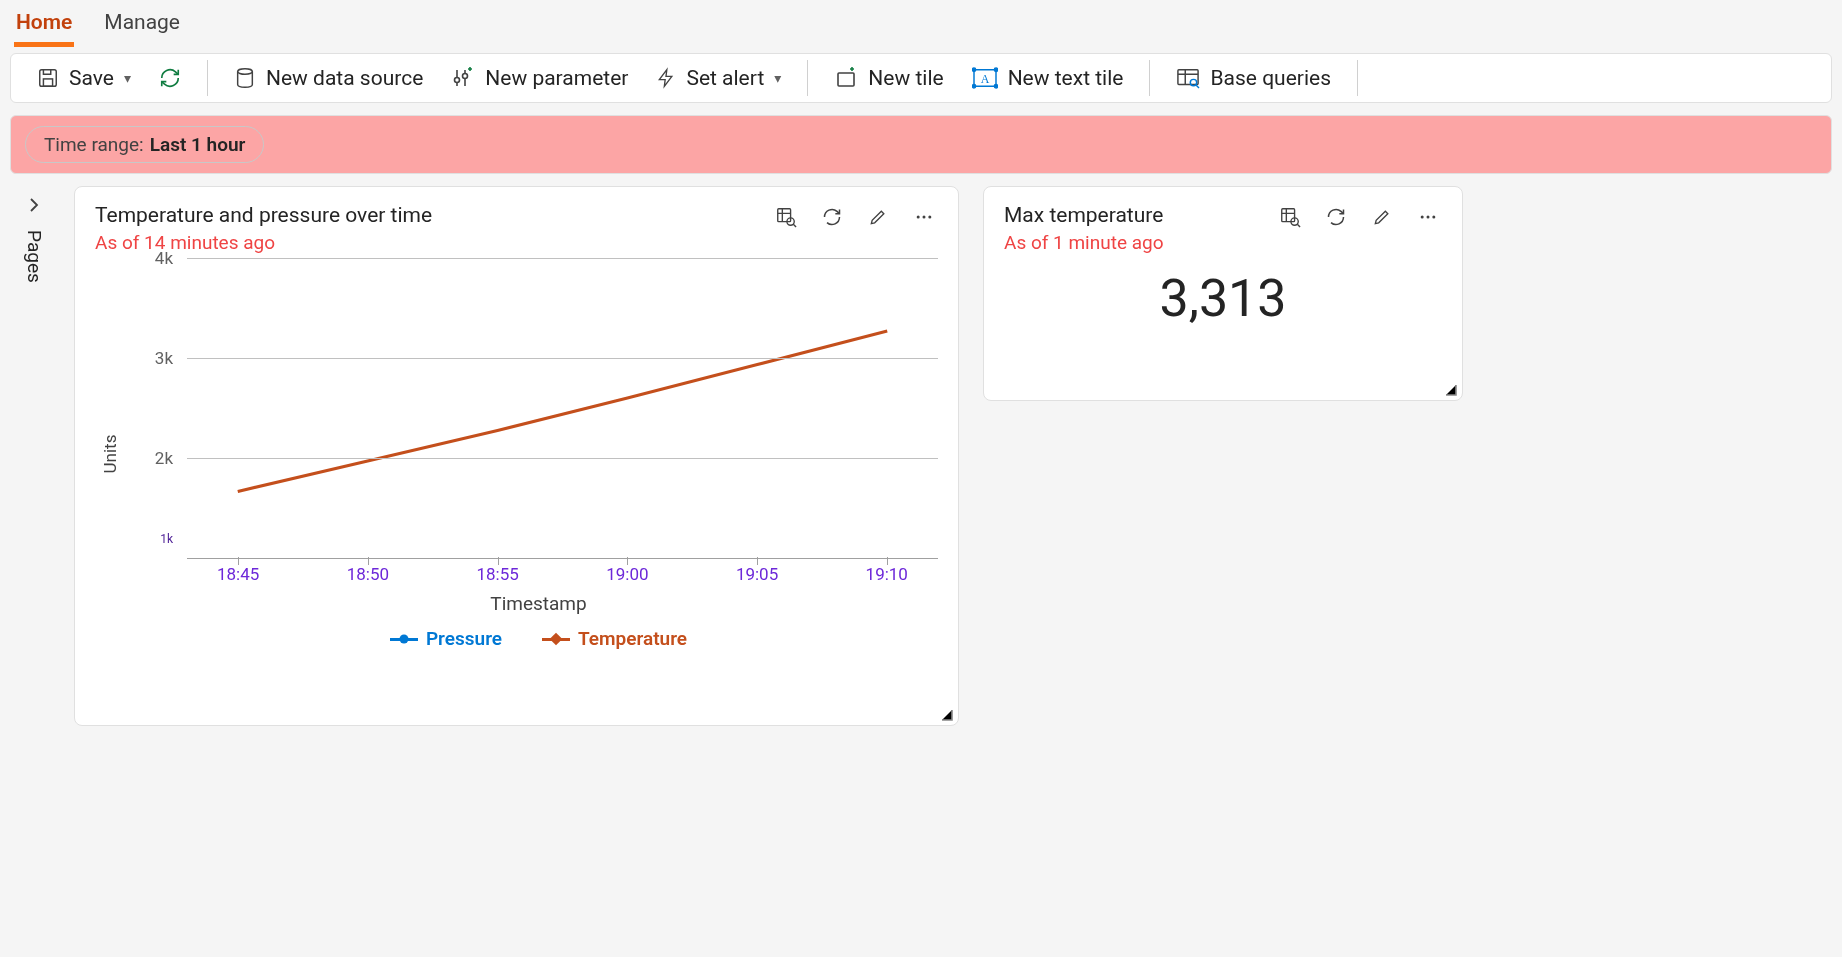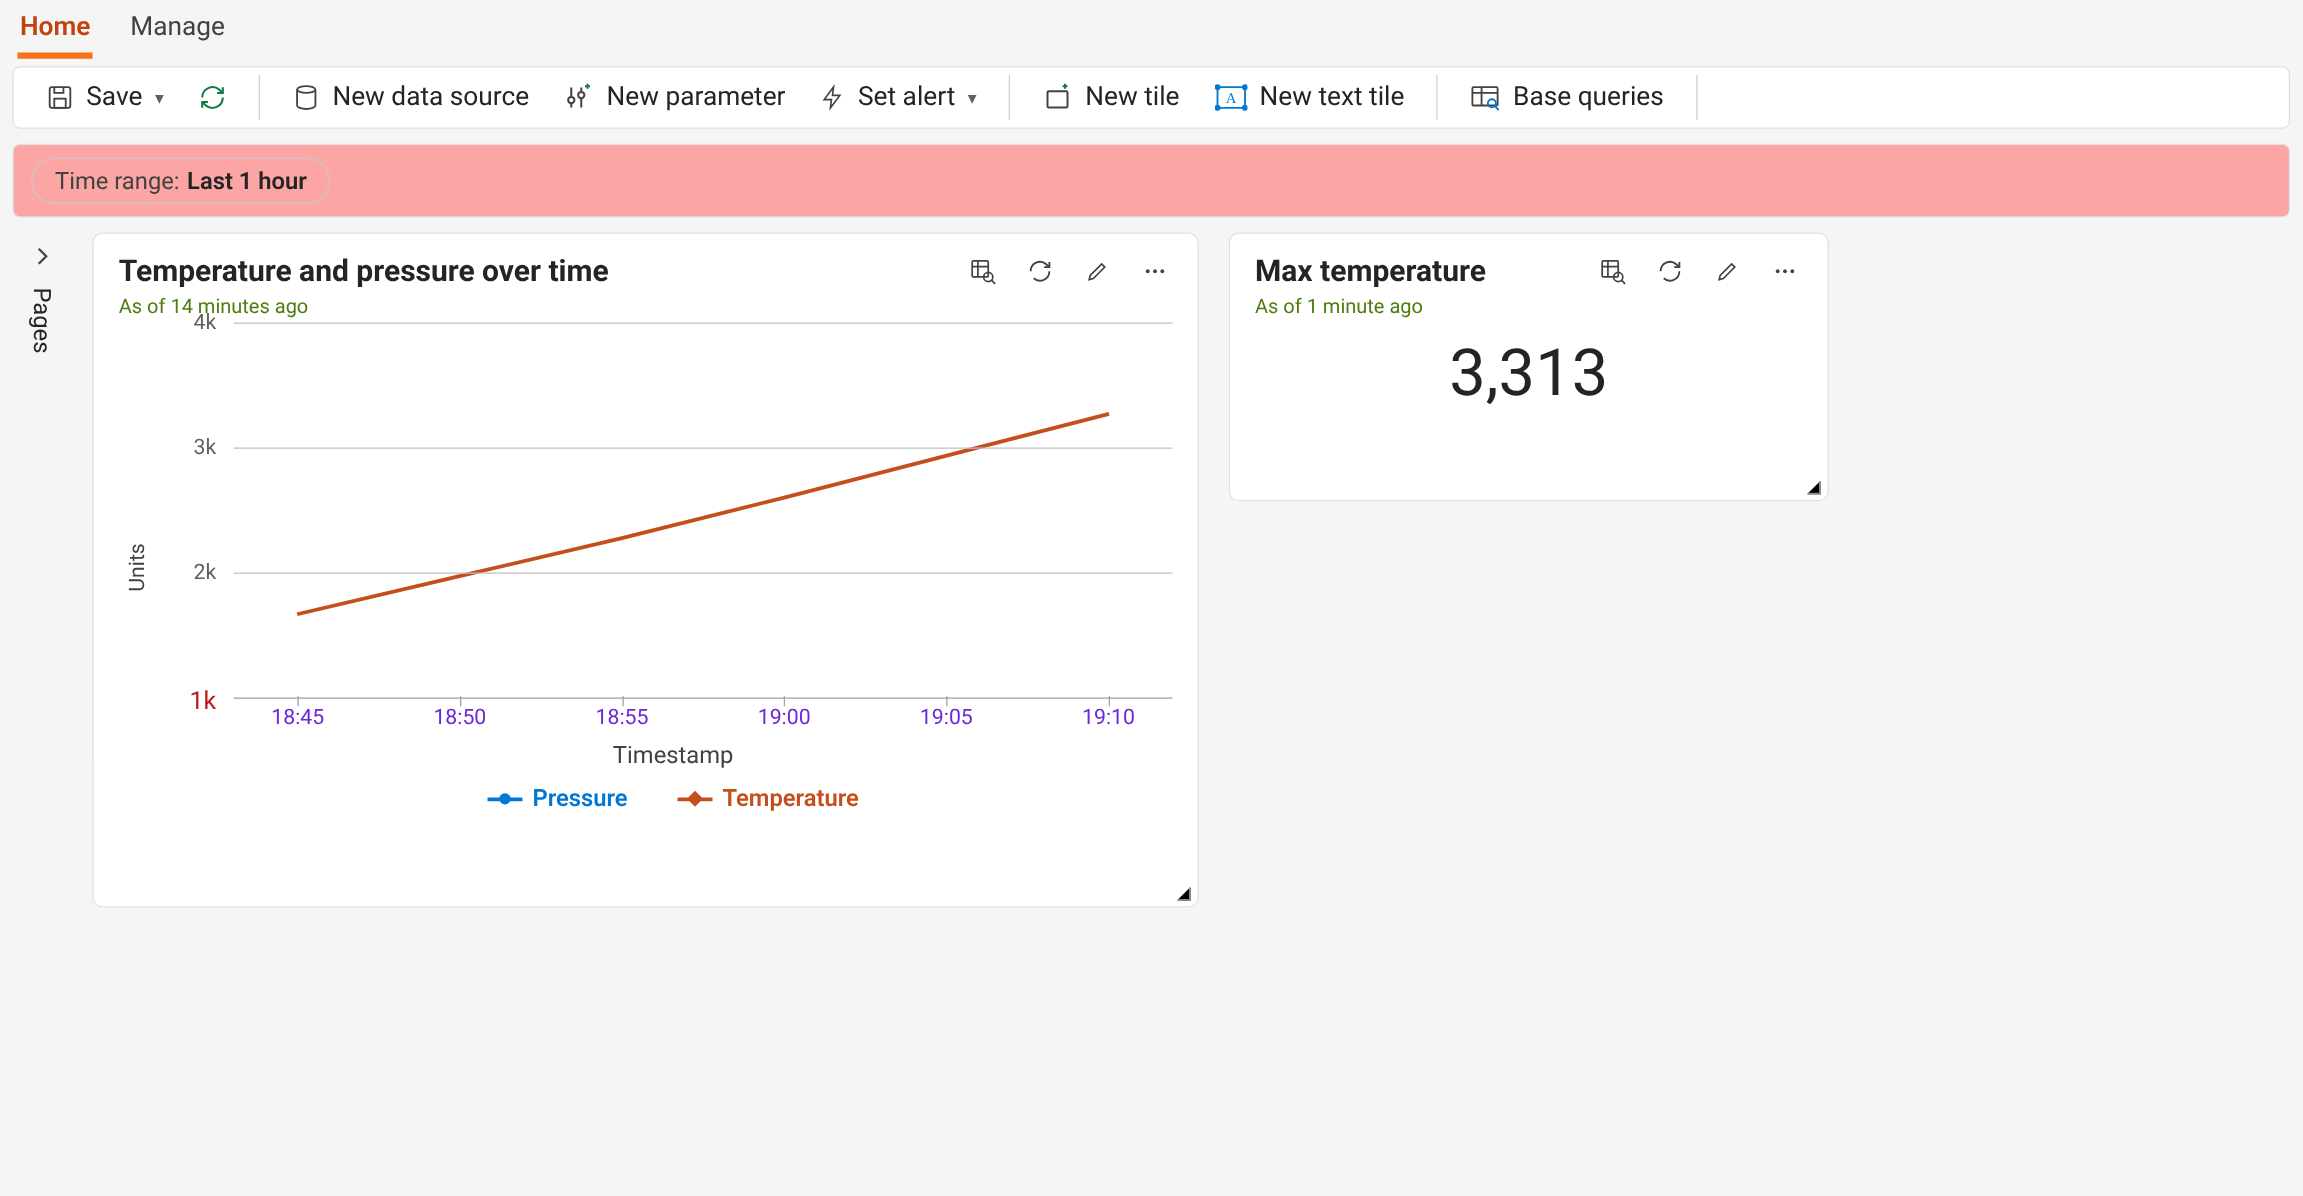--- a/index.html
+++ b/index.html
@@ -118,22 +118,22 @@
     padding:16px 20px 20px 20px;
     position:relative;
   }
   .tile-lg { width:885px; height:540px; }
   .tile-sm { width:480px; height:215px; }
   .tile-header {
     display:flex;
     justify-content:space-between;
     align-items:flex-start;
   }
-  .tile-title { font-size:24px; font-weight:700; color:#242424; }
-  .tile-sub { font-size:16px; color:#4d7c0f; margin-top:4px; }
+  .tile-title { font-size:21px; font-weight:400; color:#242424; }
+  .tile-sub { font-size:19px; color:#ef4444; margin-top:4px; }
   .tile-actions { display:flex; gap:18px; align-items:center; }
   .tile-action {
     width:28px; height:28px;
     display:inline-flex; align-items:center; justify-content:center;
     color:#424242; cursor:pointer;
     border-radius:4px;
   }
   .resize-handle {
     position:absolute;
     right:4px; bottom:4px;
@@ -368,21 +368,21 @@
             <svg class="chart-line" id="chart-svg" viewBox="0 0 740 300" preserveAspectRatio="none">
                 <path d="M50,230 L178,200 L306,170 L434,138 L562,105 L690,72" stroke="#c44f1c" stroke-width="3" fill="none"></path>
               </svg>
           <div class="gridline" style="top: 0px;"></div>
               <div style="position: absolute; left: -14px; top: -10px; transform: translateX(-100%); font-size: 17px; color: rgb(97, 97, 97);">4k</div>
               <div class="gridline" style="top: 100px;"></div>
               <div style="position: absolute; left: -14px; top: 90px; transform: translateX(-100%); font-size: 17px; color: rgb(97, 97, 97);">3k</div>
               <div class="gridline" style="top: 200px;"></div>
               <div style="position: absolute; left: -14px; top: 190px; transform: translateX(-100%); font-size: 17px; color: rgb(97, 97, 97);">2k</div>
               <div class="xaxis" style="top: 300px;"></div>
-              <div style="position: absolute; left: -14px; top: 290px; transform: translateX(-100%); font-size: 20px; color: #b91c1c;">1k</div>
+              <div style="position: absolute; left: -14px; top: 274px; transform: translateX(-100%); font-size: 12px; color: #4c1d95;">1k</div>
               <div style="position: absolute; top: 299px; left: 6.75676%; width: 1px; height: 8px; background: rgb(160, 160, 160);"></div>
               <div style="position: absolute; top: 299px; left: 24.0541%; width: 1px; height: 8px; background: rgb(160, 160, 160);"></div>
               <div style="position: absolute; top: 299px; left: 41.3514%; width: 1px; height: 8px; background: rgb(160, 160, 160);"></div>
               <div style="position: absolute; top: 299px; left: 58.6486%; width: 1px; height: 8px; background: rgb(160, 160, 160);"></div>
               <div style="position: absolute; top: 299px; left: 75.9459%; width: 1px; height: 8px; background: rgb(160, 160, 160);"></div>
               <div style="position: absolute; top: 299px; left: 93.2432%; width: 1px; height: 8px; background: rgb(160, 160, 160);"></div>
             </div>
           <div class="xticks" id="xticks">
               <div>18:45</div>
               <div>18:50</div>

